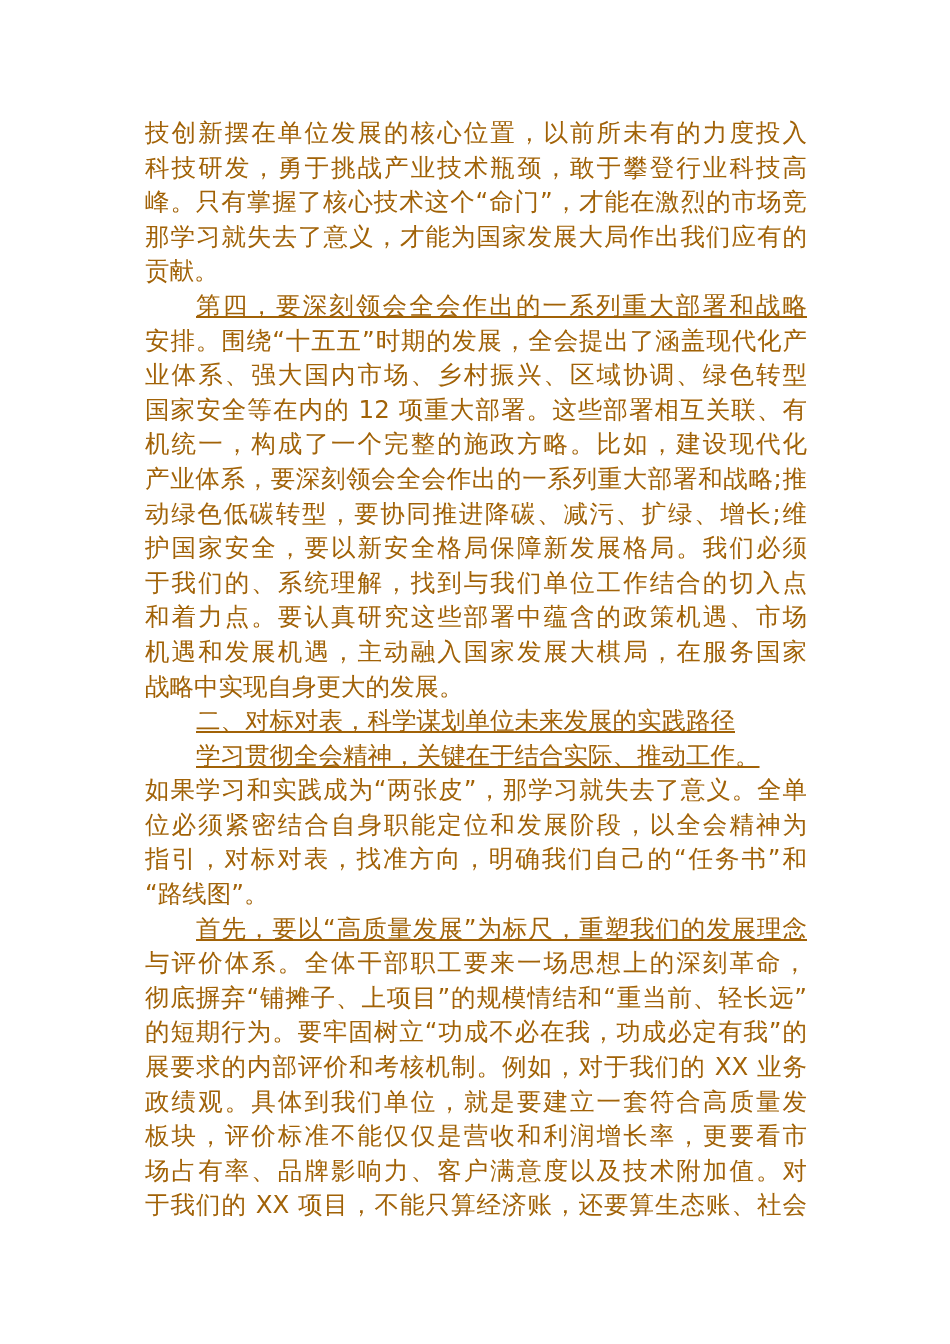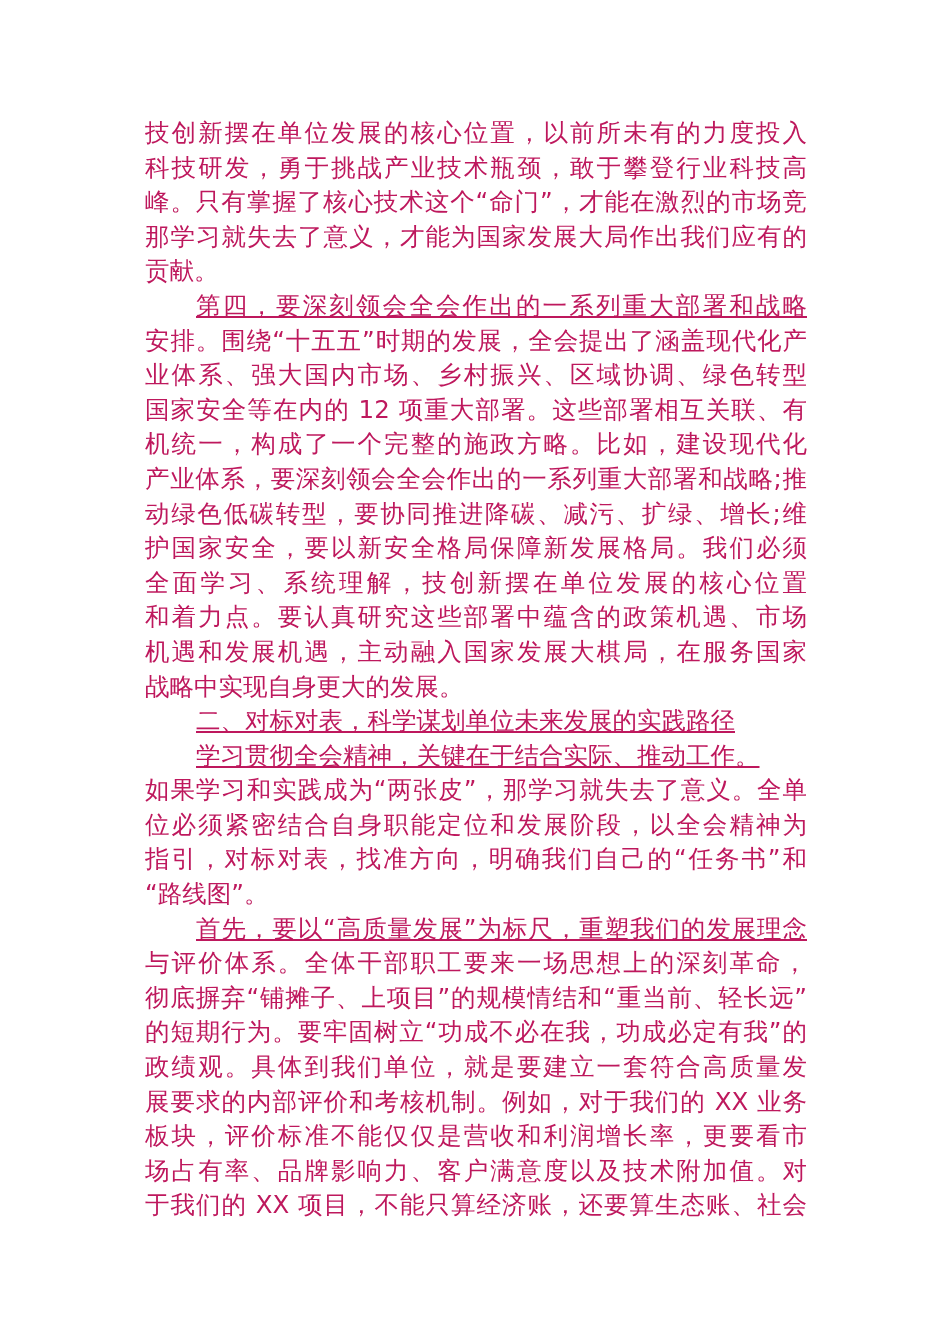--- a/index.html
+++ b/index.html
@@ -17,21 +17,21 @@
     position: absolute;
     left: 145px;
     top: 116px;
     width: 662px;
   }
   .line {
     height: 34.6px;
     line-height: 34.6px;
     font-family: "DejaVu Sans", "Liberation Sans", sans-serif;
     font-size: 24.5px;
-    color: #be185d;
+    color: #a16207;
     white-space: nowrap;
     text-align: justify;
     text-align-last: justify;
     letter-spacing: 0px;
   }
   .line.last {
     text-align-last: left;
   }
   .line.indent {
     padding-left: 51px;
@@ -56,21 +56,21 @@
 
   <div>
     <div class="line indent">第四，要深刻领会全会作出的一系列重大部署和战略</div>
     <div class="line">安排。围绕“十五五”时期的发展，全会提出了涵盖现代化产</div>
     <div class="line">业体系、强大国内市场、乡村振兴、区域协调、绿色转型</div>
     <div class="line">国家安全等在内的 12 项重大部署。这些部署相互关联、有</div>
     <div class="line">机统一，构成了一个完整的施政方略。比如，建设现代化</div>
     <div class="line">产业体系，要深刻领会全会作出的一系列重大部署和战略;推</div>
     <div class="line">动绿色低碳转型，要协同推进降碳、减污、扩绿、增长;维</div>
     <div class="line">护国家安全，要以新安全格局保障新发展格局。我们必须</div>
-    <div class="line">全面学习、系统理解，技创新摆在单位发展的核心位置</div>
+    <div class="line">于我们的、系统理解，找到与我们单位工作结合的切入点</div>
     <div class="line">和着力点。要认真研究这些部署中蕴含的政策机遇、市场</div>
     <div class="line">机遇和发展机遇，主动融入国家发展大棋局，在服务国家</div>
     <div class="line last">战略中实现自身更大的发展。</div>
   </div>
 
   <div>
     <div class="line indent heading">二、对标对表，科学谋划单位未来发展的实践路径</div>
   </div>
 
   <div>
@@ -79,20 +79,20 @@
     <div class="line">位必须紧密结合自身职能定位和发展阶段，以全会精神为</div>
     <div class="line">指引，对标对表，找准方向，明确我们自己的“任务书”和</div>
     <div class="line last">“路线图”。</div>
   </div>
 
   <div>
     <div class="line indent">首先，要以“高质量发展”为标尺，重塑我们的发展理念</div>
     <div class="line">与评价体系。全体干部职工要来一场思想上的深刻革命，</div>
     <div class="line">彻底摒弃“铺摊子、上项目”的规模情结和“重当前、轻长远”</div>
     <div class="line">的短期行为。要牢固树立“功成不必在我，功成必定有我”的</div>
+    <div class="line">展要求的内部评价和考核机制。例如，对于我们的 XX 业务</div>
     <div class="line">政绩观。具体到我们单位，就是要建立一套符合高质量发</div>
-    <div class="line">展要求的内部评价和考核机制。例如，对于我们的 XX 业务</div>
     <div class="line">板块，评价标准不能仅仅是营收和利润增长率，更要看市</div>
     <div class="line">场占有率、品牌影响力、客户满意度以及技术附加值。对</div>
     <div class="line">于我们的 XX 项目，不能只算经济账，还要算生态账、社会</div>
   </div>
 
 </div>
 
 </body></html>

